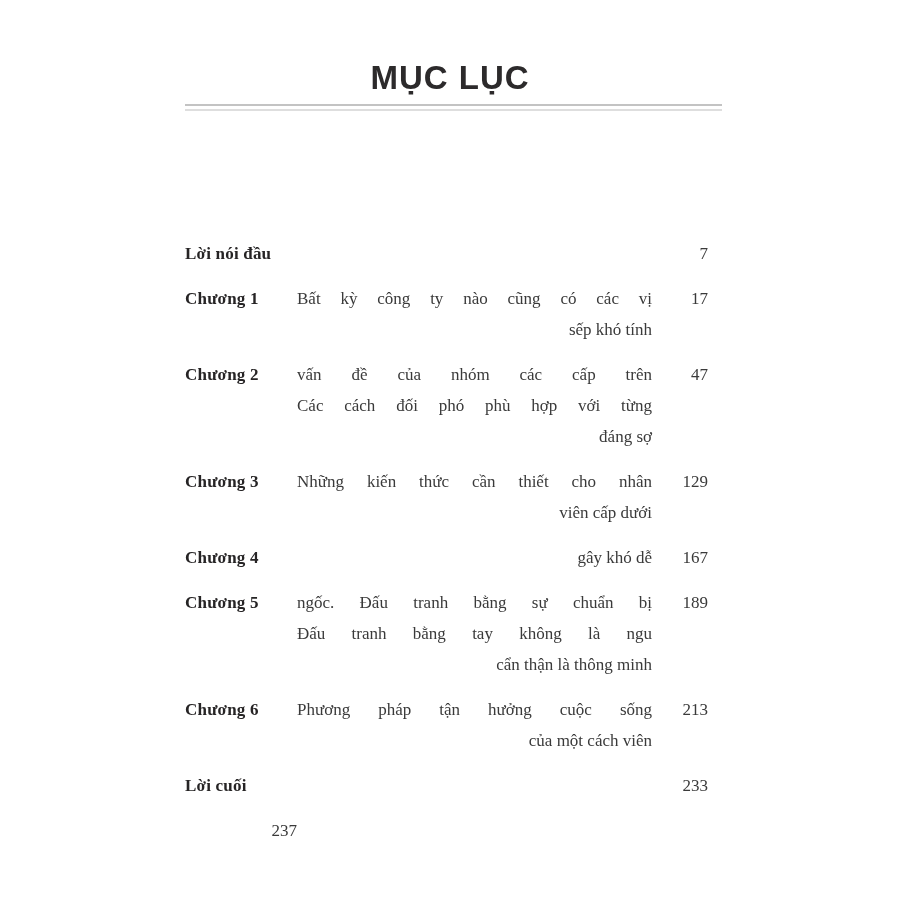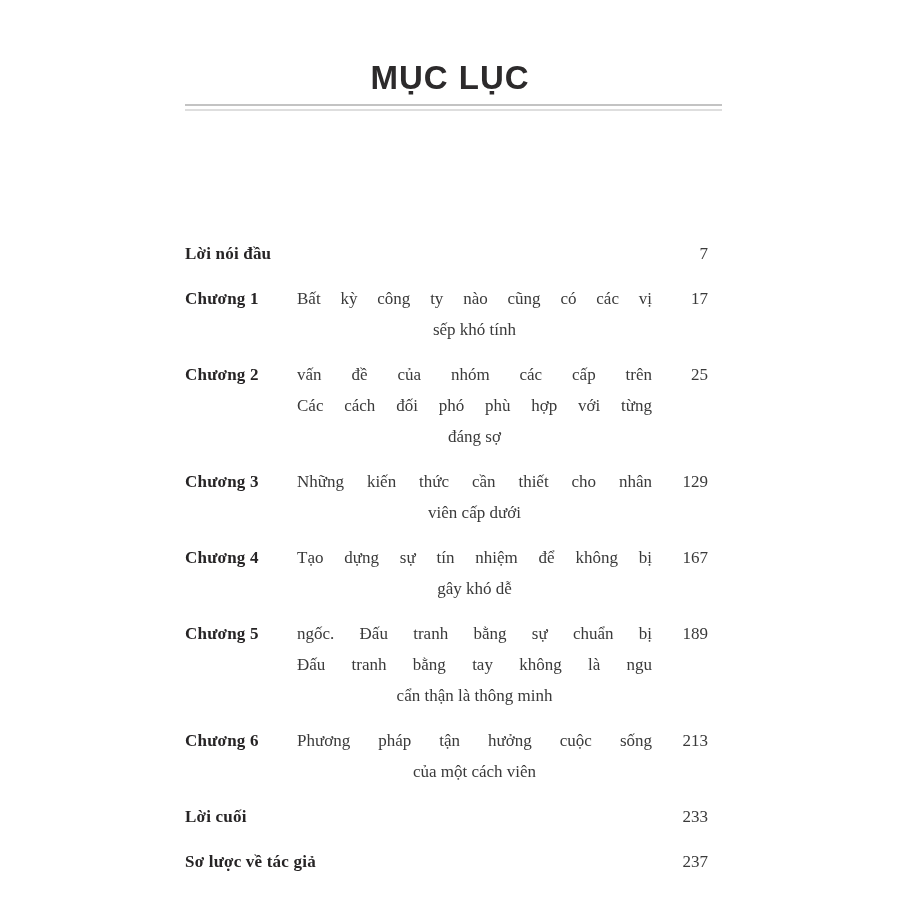--- a/index.html
+++ b/index.html
@@ -51,21 +51,21 @@
     font-weight: 700;
     color: var(--label-color, #262425);
     letter-spacing: 0.2px;
   }
   .label.span2 { grid-column: 1 / 3; }
   .desc { font-weight: 400; }
   .desc .jline {
     text-align: justify;
     text-align-last: justify;
   }
-  .desc .lastline { text-align: center; }
+  .desc .lastline { text-align: right; }
   .num {
     text-align: right;
     font-weight: 400;
   }
 </style>
 </head>
 <body>
 
 <div class="page">
   <h1 class="title">MỤC LỤC</h1>
@@ -86,36 +86,35 @@
     <div class="num">17</div>
   </div>
 
   <div class="row">
     <div class="label">Chương 2</div>
     <div class="desc">
           <div class="jline">vấn đề của nhóm các cấp trên</div>
           <div class="jline">Các cách đối phó phù hợp với từng</div>
           <div class="lastline">đáng sợ</div>
         </div>
-    <div class="num">25</div>
+    <div class="num">47</div>
   </div>
 
   <div class="row">
     <div class="label">Chương 3</div>
     <div class="desc">
           <div class="jline">Những kiến thức cần thiết cho nhân</div>
           <div class="lastline">viên cấp dưới</div>
         </div>
     <div class="num">129</div>
   </div>
 
   <div class="row">
     <div class="label">Chương 4</div>
     <div class="desc">
-          <div class="jline">Tạo dựng sự tín nhiệm để không bị</div>
           <div class="lastline">gây khó dễ</div>
         </div>
     <div class="num">167</div>
   </div>
 
   <div class="row">
     <div class="label">Chương 5</div>
     <div class="desc">
           <div class="jline">ngốc. Đấu tranh bằng sự chuẩn bị</div>
           <div class="jline">Đấu tranh bằng tay không là ngu</div>
@@ -133,18 +132,17 @@
     <div class="num">213</div>
   </div>
 
   <div class="row">
     <div class="label span2">Lời cuối</div>
 
     <div class="num">233</div>
   </div>
 
   <div class="row">
-    <div class="label span2">Sơ lược về tác giả</div>
 
     <div class="num">237</div>
   </div>
 </div>
 </div>
 
 </body></html>

